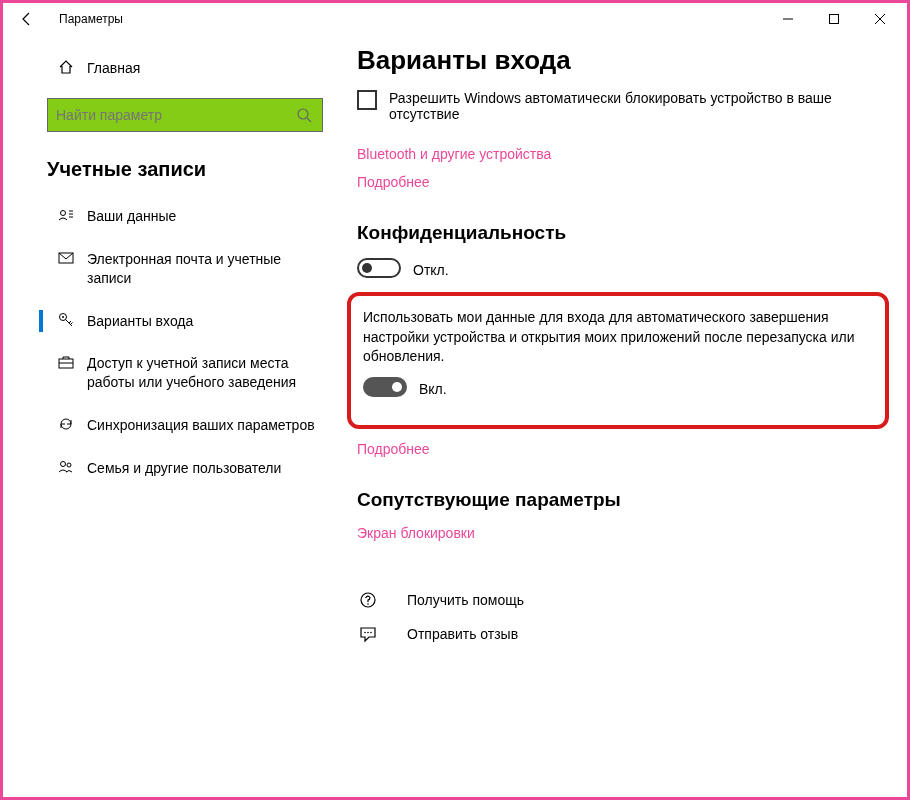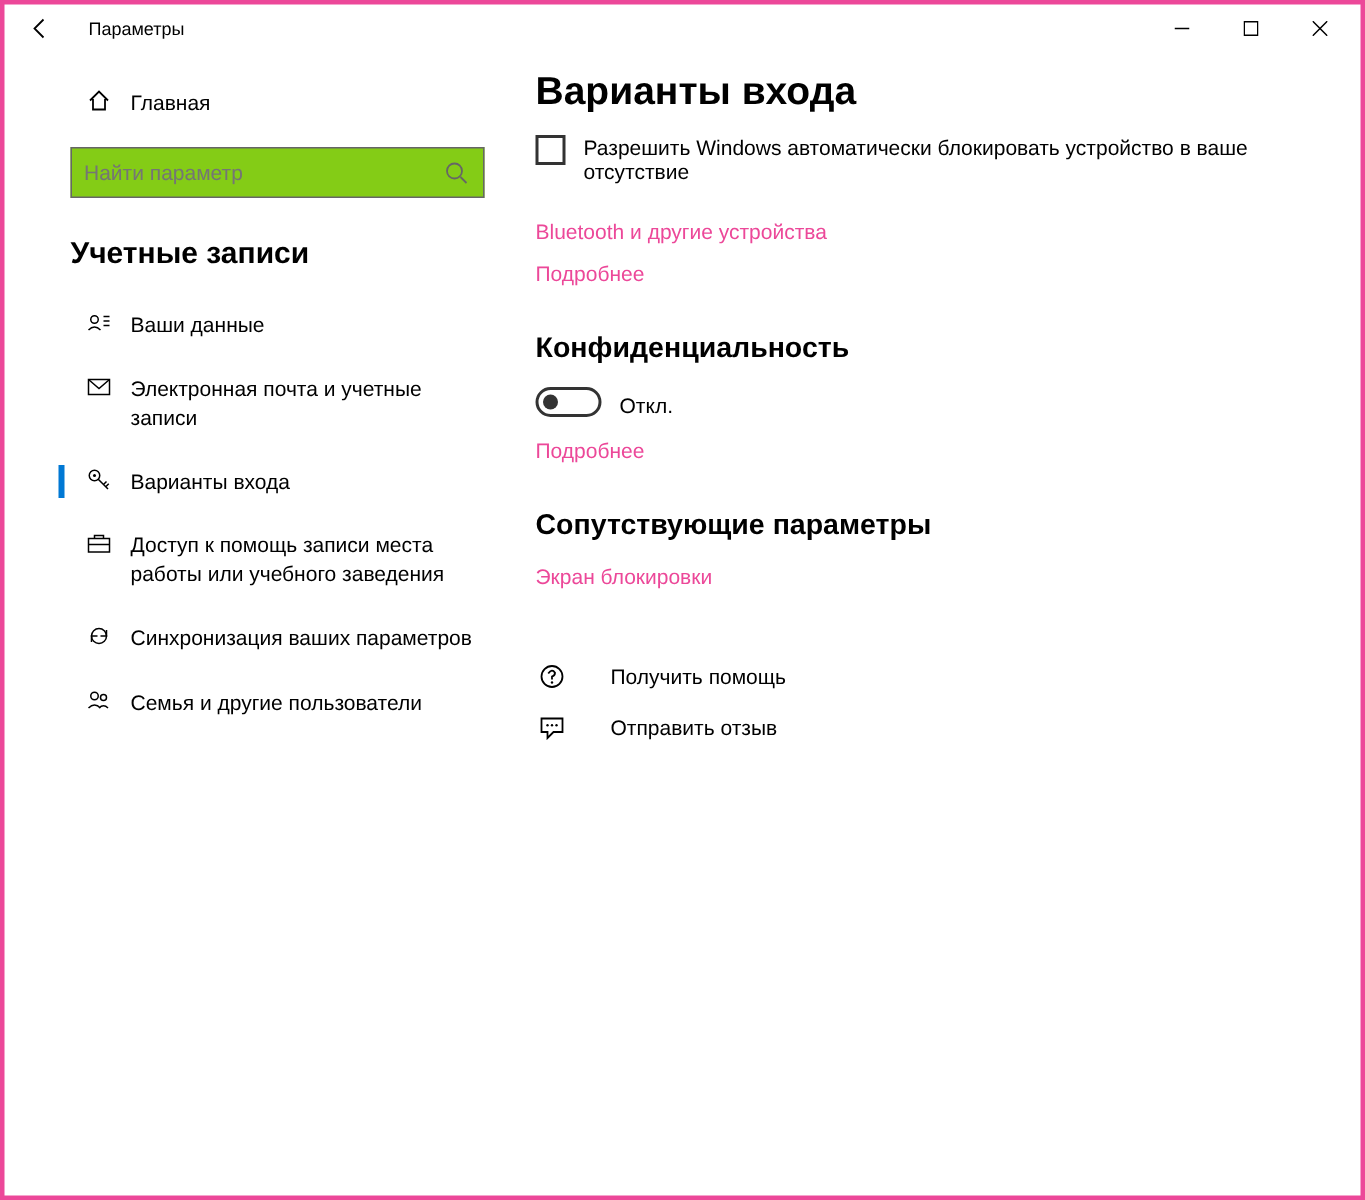--- a/index.html
+++ b/index.html
@@ -128,21 +128,21 @@
         <span class="nav-txt">Варианты входа</span>
       </div>
 
       <div class="nav-item">
         <span class="nav-icon">
           <svg width="16" height="16" viewBox="0 0 16 16">
               <rect x="1" y="5" width="14" height="9" stroke="#000" stroke-width="1" fill="none"></rect>
               <path d="M5 5 V3 H11 V5 M1 9 H15" stroke="#000" stroke-width="1" fill="none"></path>
             </svg>
         </span>
-        <span class="nav-txt">Доступ к помощь записи места работы или учебного заведения</span>
+        <span class="nav-txt">Доступ к учетной записи места работы или учебного заведения</span>
       </div>
 
       <div class="nav-item">
         <span class="nav-icon">
           <svg width="16" height="16" viewBox="0 0 16 16">
               <path d="M3 8 A5 5 0 0 1 13 8 M13 8 A5 5 0 0 1 3 8" stroke="#000" stroke-width="1" fill="none"></path>
               <path d="M13 4 L13 8 L9 8 M3 12 L3 8 L7 8" stroke="#000" stroke-width="1" fill="none"></path>
             </svg>
         </span>
         <span class="nav-txt">Синхронизация ваших параметров</span>
@@ -172,20 +172,29 @@
       <span class="link">Подробнее</span>
 
       <div class="h2">Конфиденциальность</div>
       <div class="toggle-row">
         <div class="toggle off">
             <div class="knob"></div>
           </div>
         <span>Откл.</span>
       </div>
 
+      <div class="highlight">
+        <div class="desc">Использовать мои данные для входа для автоматического завершения настройки устройства и открытия моих приложений после перезапуска или обновления.</div>
+        <div class="toggle-row">
+          <div class="toggle on">
+              <div class="knob"></div>
+            </div>
+          <span>Вкл.</span>
+        </div>
+      </div>
 
       <span class="link">Подробнее</span>
 
       <div class="h2">Сопутствующие параметры</div>
       <span class="link">Экран блокировки</span>
 
       <div style="height:30px"></div>
 
       <div class="footer-item">
         <span class="ficon">

